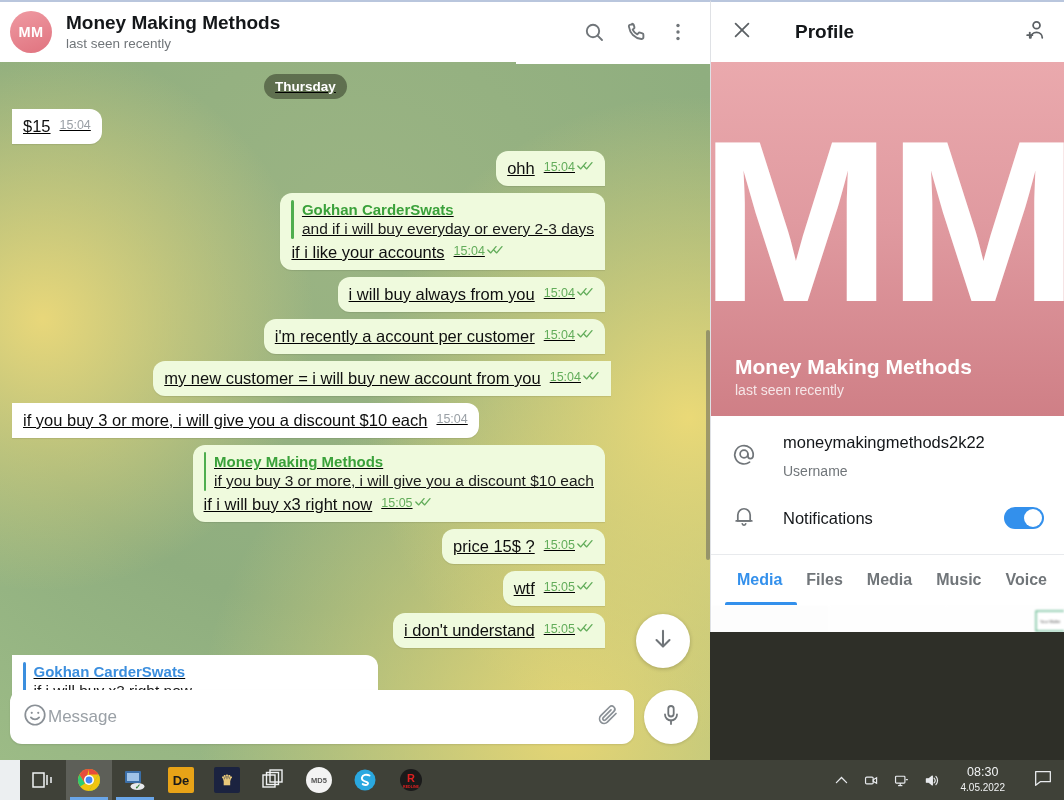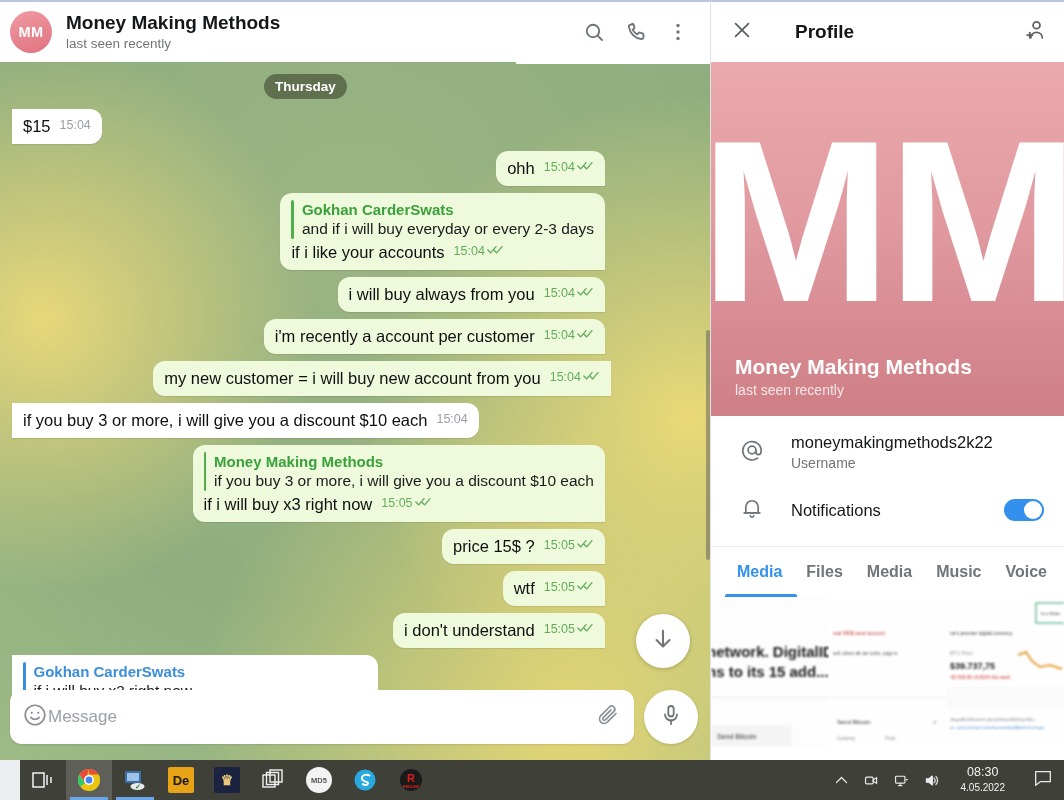--- a/index.html
+++ b/index.html
@@ -43,20 +43,21 @@
 
   
   .clip-bubble {
     position: absolute; top: 48px; left: 516px; width: 194px; height: 16px;
     background: #fff; border-radius: 10px 10px 0 0; z-index: 5;
   }
 
   .msg-area {
     position: absolute; left: 0; top: 62px; width: 611px; bottom: 78px;
     padding: 4px 0 0 0;
+    text-decoration: underline;
   }
 
   .date-chip {
     margin: 8px auto 10px auto; width: fit-content;
     background: rgba(74,86,60,.72); color: #fff;
     font-size: 13.5px; font-weight: bold;
     padding: 5px 11px; border-radius: 13px;
   }
 
   .row { display: flex; width: 100%; margin-bottom: 7px; padding: 0 6px; }
@@ -134,21 +135,21 @@
   .mic-btn svg { width: 24px; height: 24px; color: #707579; }
 
   
   .chat-scroll {
     position: absolute; right: 0px; top: 330px; width: 4px; height: 230px;
     background: rgba(90,90,90,.5); border-radius: 3px; z-index: 22;
   }
 
   
   .profile-pane {
-    position: absolute; left: 710px; top: 0; width: 354px; height: 760px;
+    position: absolute; left: 710px; top: 0; width: 354px; height: 632px;
     background: #fff; overflow: hidden;
     border-top: 2px solid #b9c6dd;
     border-left: 1px solid #dfe1e5;
   }
   .prof-header {
     height: 60px; display: flex; align-items: center; padding: 0 16px 0 20px;
     background: #fff;
   }
   .prof-header .close { width: 22px; height: 22px; color: #5b6064; flex: 0 0 auto; }
   .prof-title { font-size: 19px; font-weight: bold; color: #14171a; margin-left: 42px; flex: 1 1 auto; }
@@ -162,25 +163,25 @@
   .cover-initials {
     position: absolute; left: 50%; top: 160px; transform: translate(-50%,-50%);
     font-size: 230px; font-weight: bold; color: #fff; line-height: 1;
     letter-spacing: -4px; white-space: nowrap;
   }
   .cover-info { position: absolute; left: 24px; bottom: 18px; }
   .cover-name { font-size: 21px; font-weight: bold; color: #fff; line-height: 26px; }
   .cover-sub { font-size: 14px; color: rgba(255,255,255,.8); margin-top: 2px; }
 
   .prof-rows { padding: 6px 0 0 0; }
-  .prow { display: flex; align-items: center; padding: 10px 20px 10px 28px; min-height: 56px; }
+  .prow { display: flex; align-items: center; padding: 10px 20px 10px 20px; min-height: 56px; }
   .prow .picon { width: 26px; height: 26px; color: #707579; flex: 0 0 auto; margin-right: 26px; }
   .prow .pbody { flex: 1 1 auto; min-width: 0; }
   .pval { font-size: 16.5px; color: #14171a; line-height: 21px; }
-  .plabel { font-size: 14px; color: #707579; line-height: 18px; margin-top: 1px; }
+  .plabel { font-size: 14px; color: #707579; line-height: 18px; margin-top: 9px; }
   .ptitle { font-size: 16.5px; color: #14171a; }
   .toggle {
     width: 40px; height: 22px; border-radius: 11px; background: #3390ec;
     position: relative; flex: 0 0 auto;
   }
   .toggle .knob {
     position: absolute; right: 2px; top: 2px; width: 18px; height: 18px;
     border-radius: 50%; background: #fff;
   }
   .divider { height: 1px; background: #e8eaed; margin-top: 8px; }

